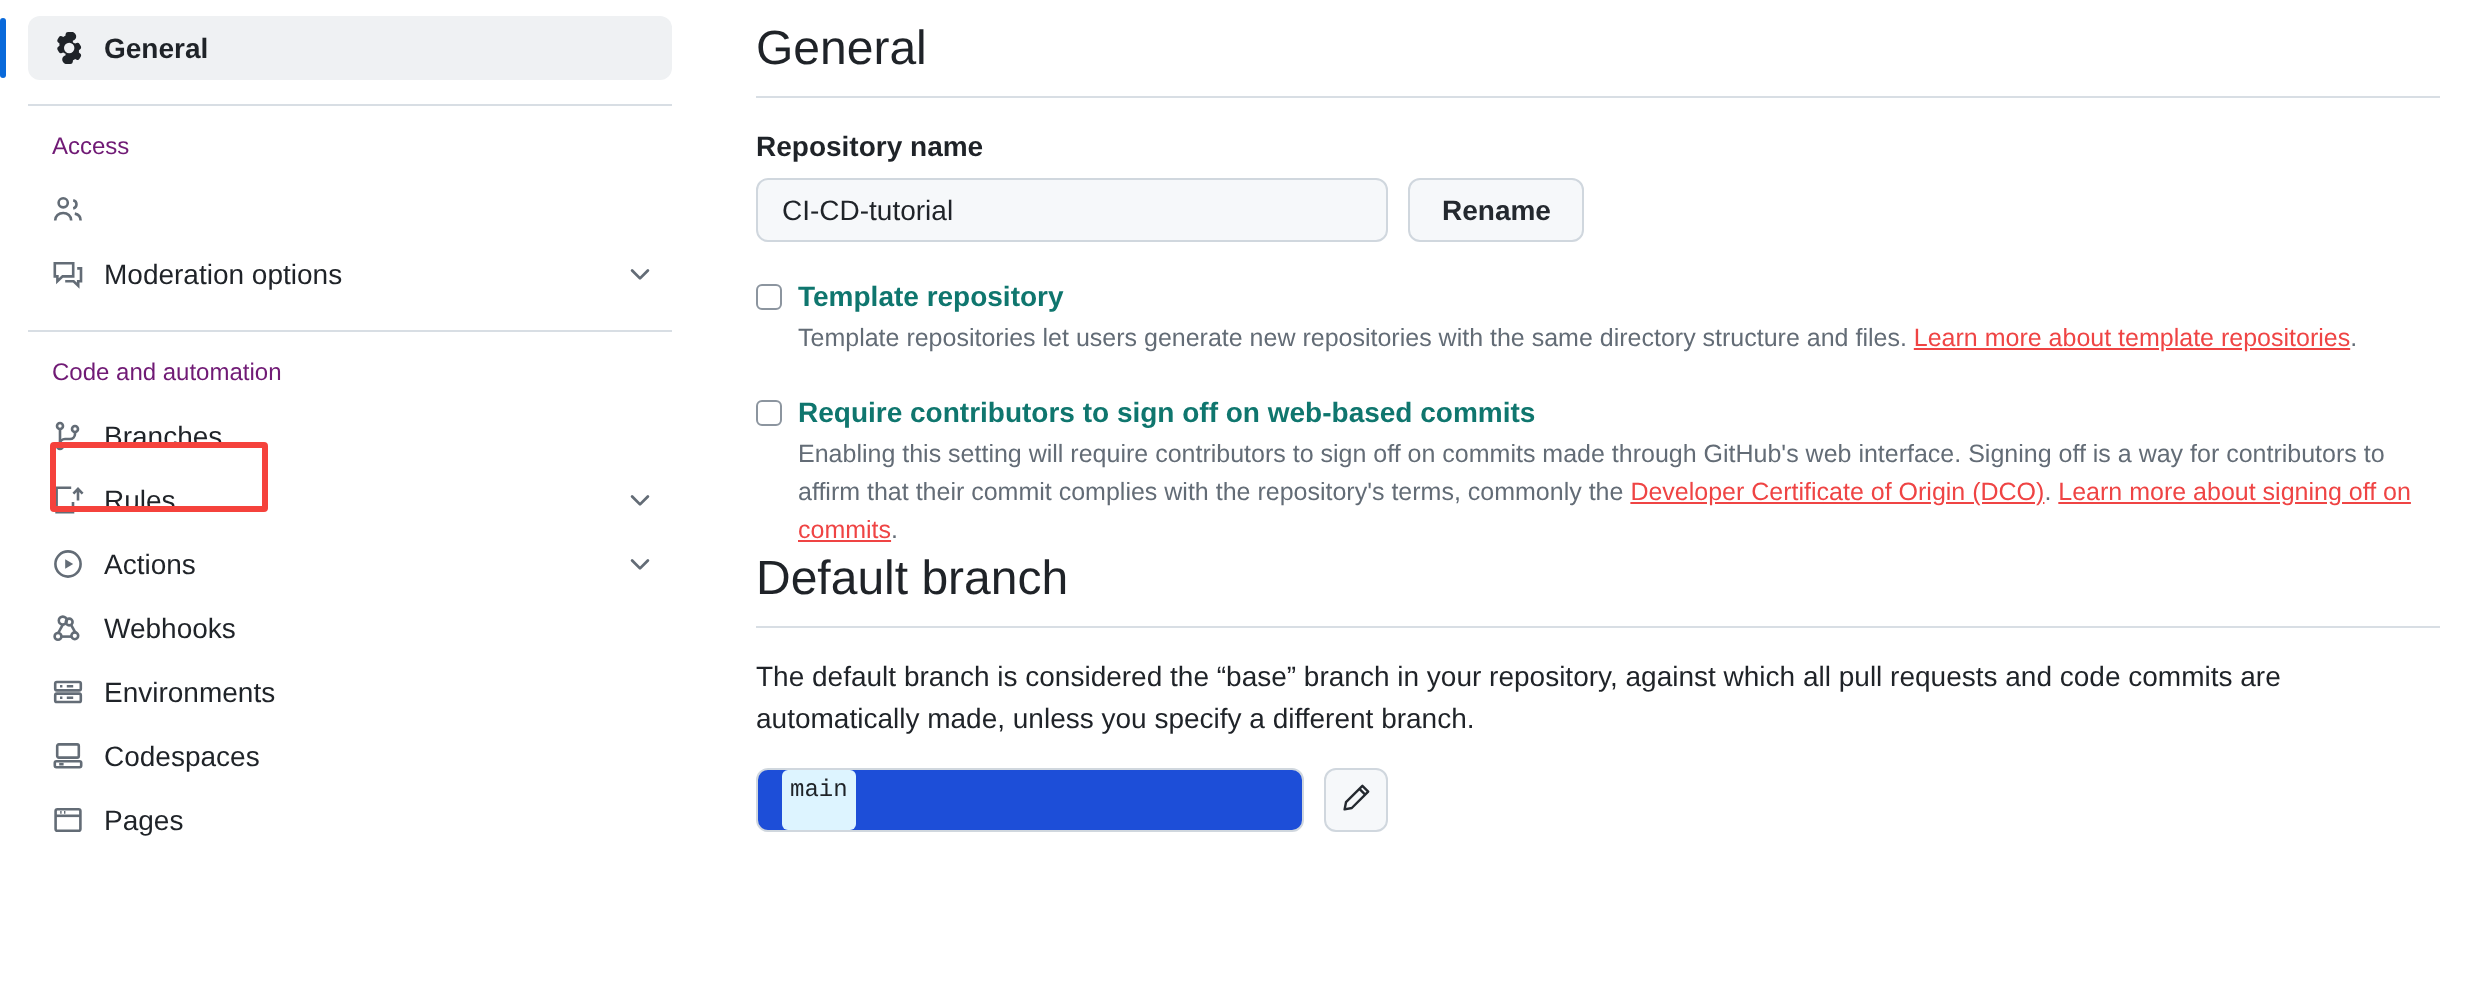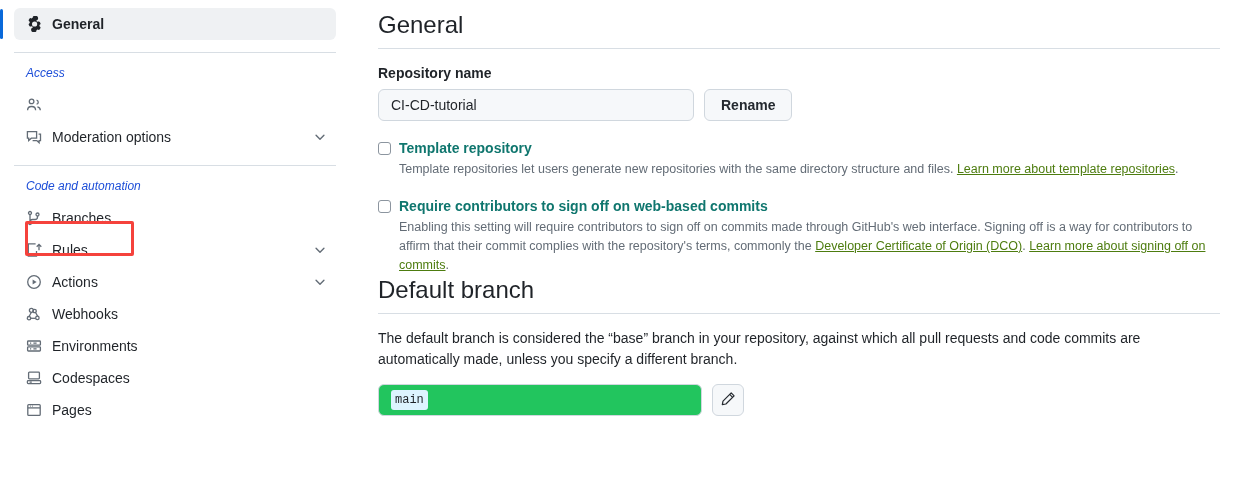--- a/index.html
+++ b/index.html
@@ -77,25 +77,24 @@
     align-items: center;
     justify-content: center;
   }
   .nav-divider {
     height: 1px;
     background: #d8dee4;
     margin: 12px 16px 12px 14px;
   }
   .nav-heading {
     font-size: 12px;
-    color: #1d4ed8;
+    color: #701a75;
     padding: 0 8px 0 26px;
     margin-bottom: 8px;
     line-height: 16px;
-    font-style: italic;
   }
   .highlight-box {
     position: absolute;
     left: 25px;
     top: 221px;
     width: 109px;
     height: 35px;
     border: 3px solid #f5423c;
     border-radius: 2px;
     box-sizing: border-box;
@@ -184,41 +183,40 @@
     line-height: 20px;
     color: #0f766e;
   }
   .check-desc {
     font-size: 12.5px;
     line-height: 19px;
     color: #636c76;
     margin-top: 2px;
   }
   a.lnk {
-    color: #4d7c0f;
+    color: #ef4444;
     text-decoration: underline;
     cursor: pointer;
   }
   h2.section-title.second {
   }
   .body-text {
     font-size: 14px;
     line-height: 21px;
     color: #1f2328;
     margin-bottom: 14px;
   }
   .branch-input {
-    width: 324px;
+    width: 274px;
     height: 32px;
     box-sizing: border-box;
     border: 1px solid #d0d7de;
     border-radius: 6px;
-    background: #22c55e;
+    background: #1d4ed8;
     display: flex;
-    align-items: center;
     padding: 0 12px;
   }
   .branch-chip {
     font-family: "Liberation Mono", monospace;
     font-size: 12px;
     background: #ddf4ff;
     color: #1f2328;
     border-radius: 3px;
     padding: 2px 4px;
     line-height: 16px;

